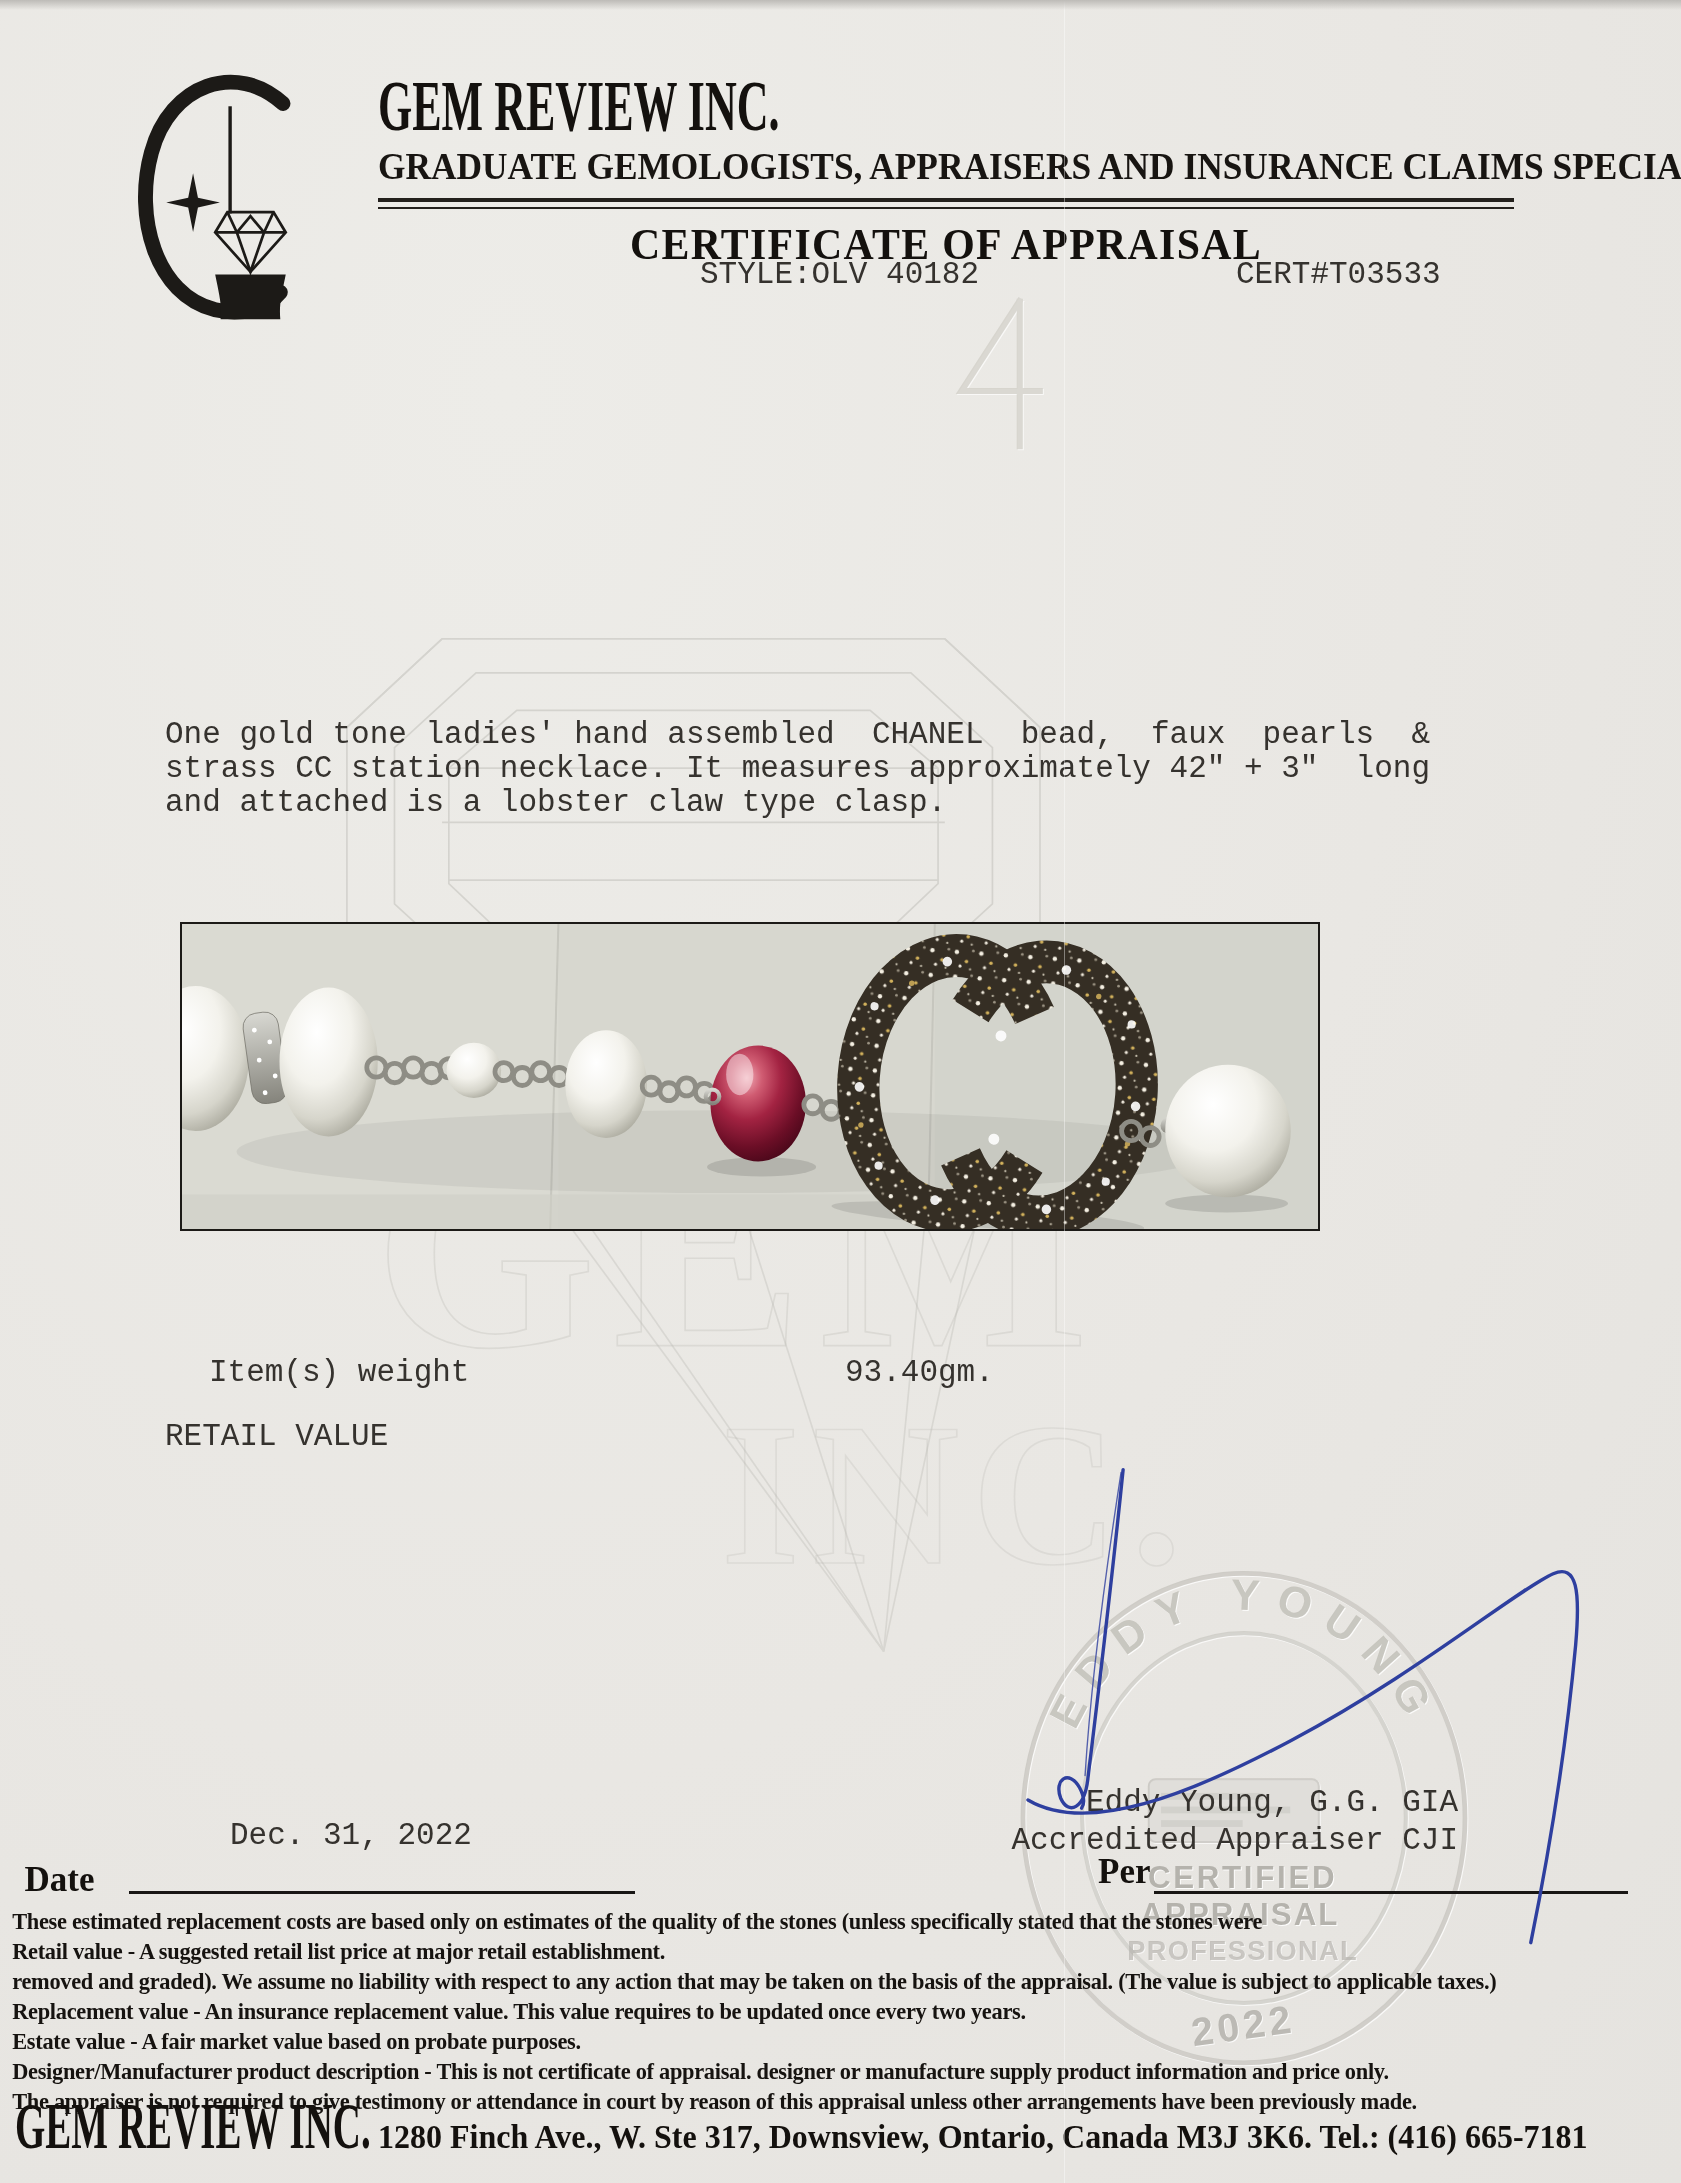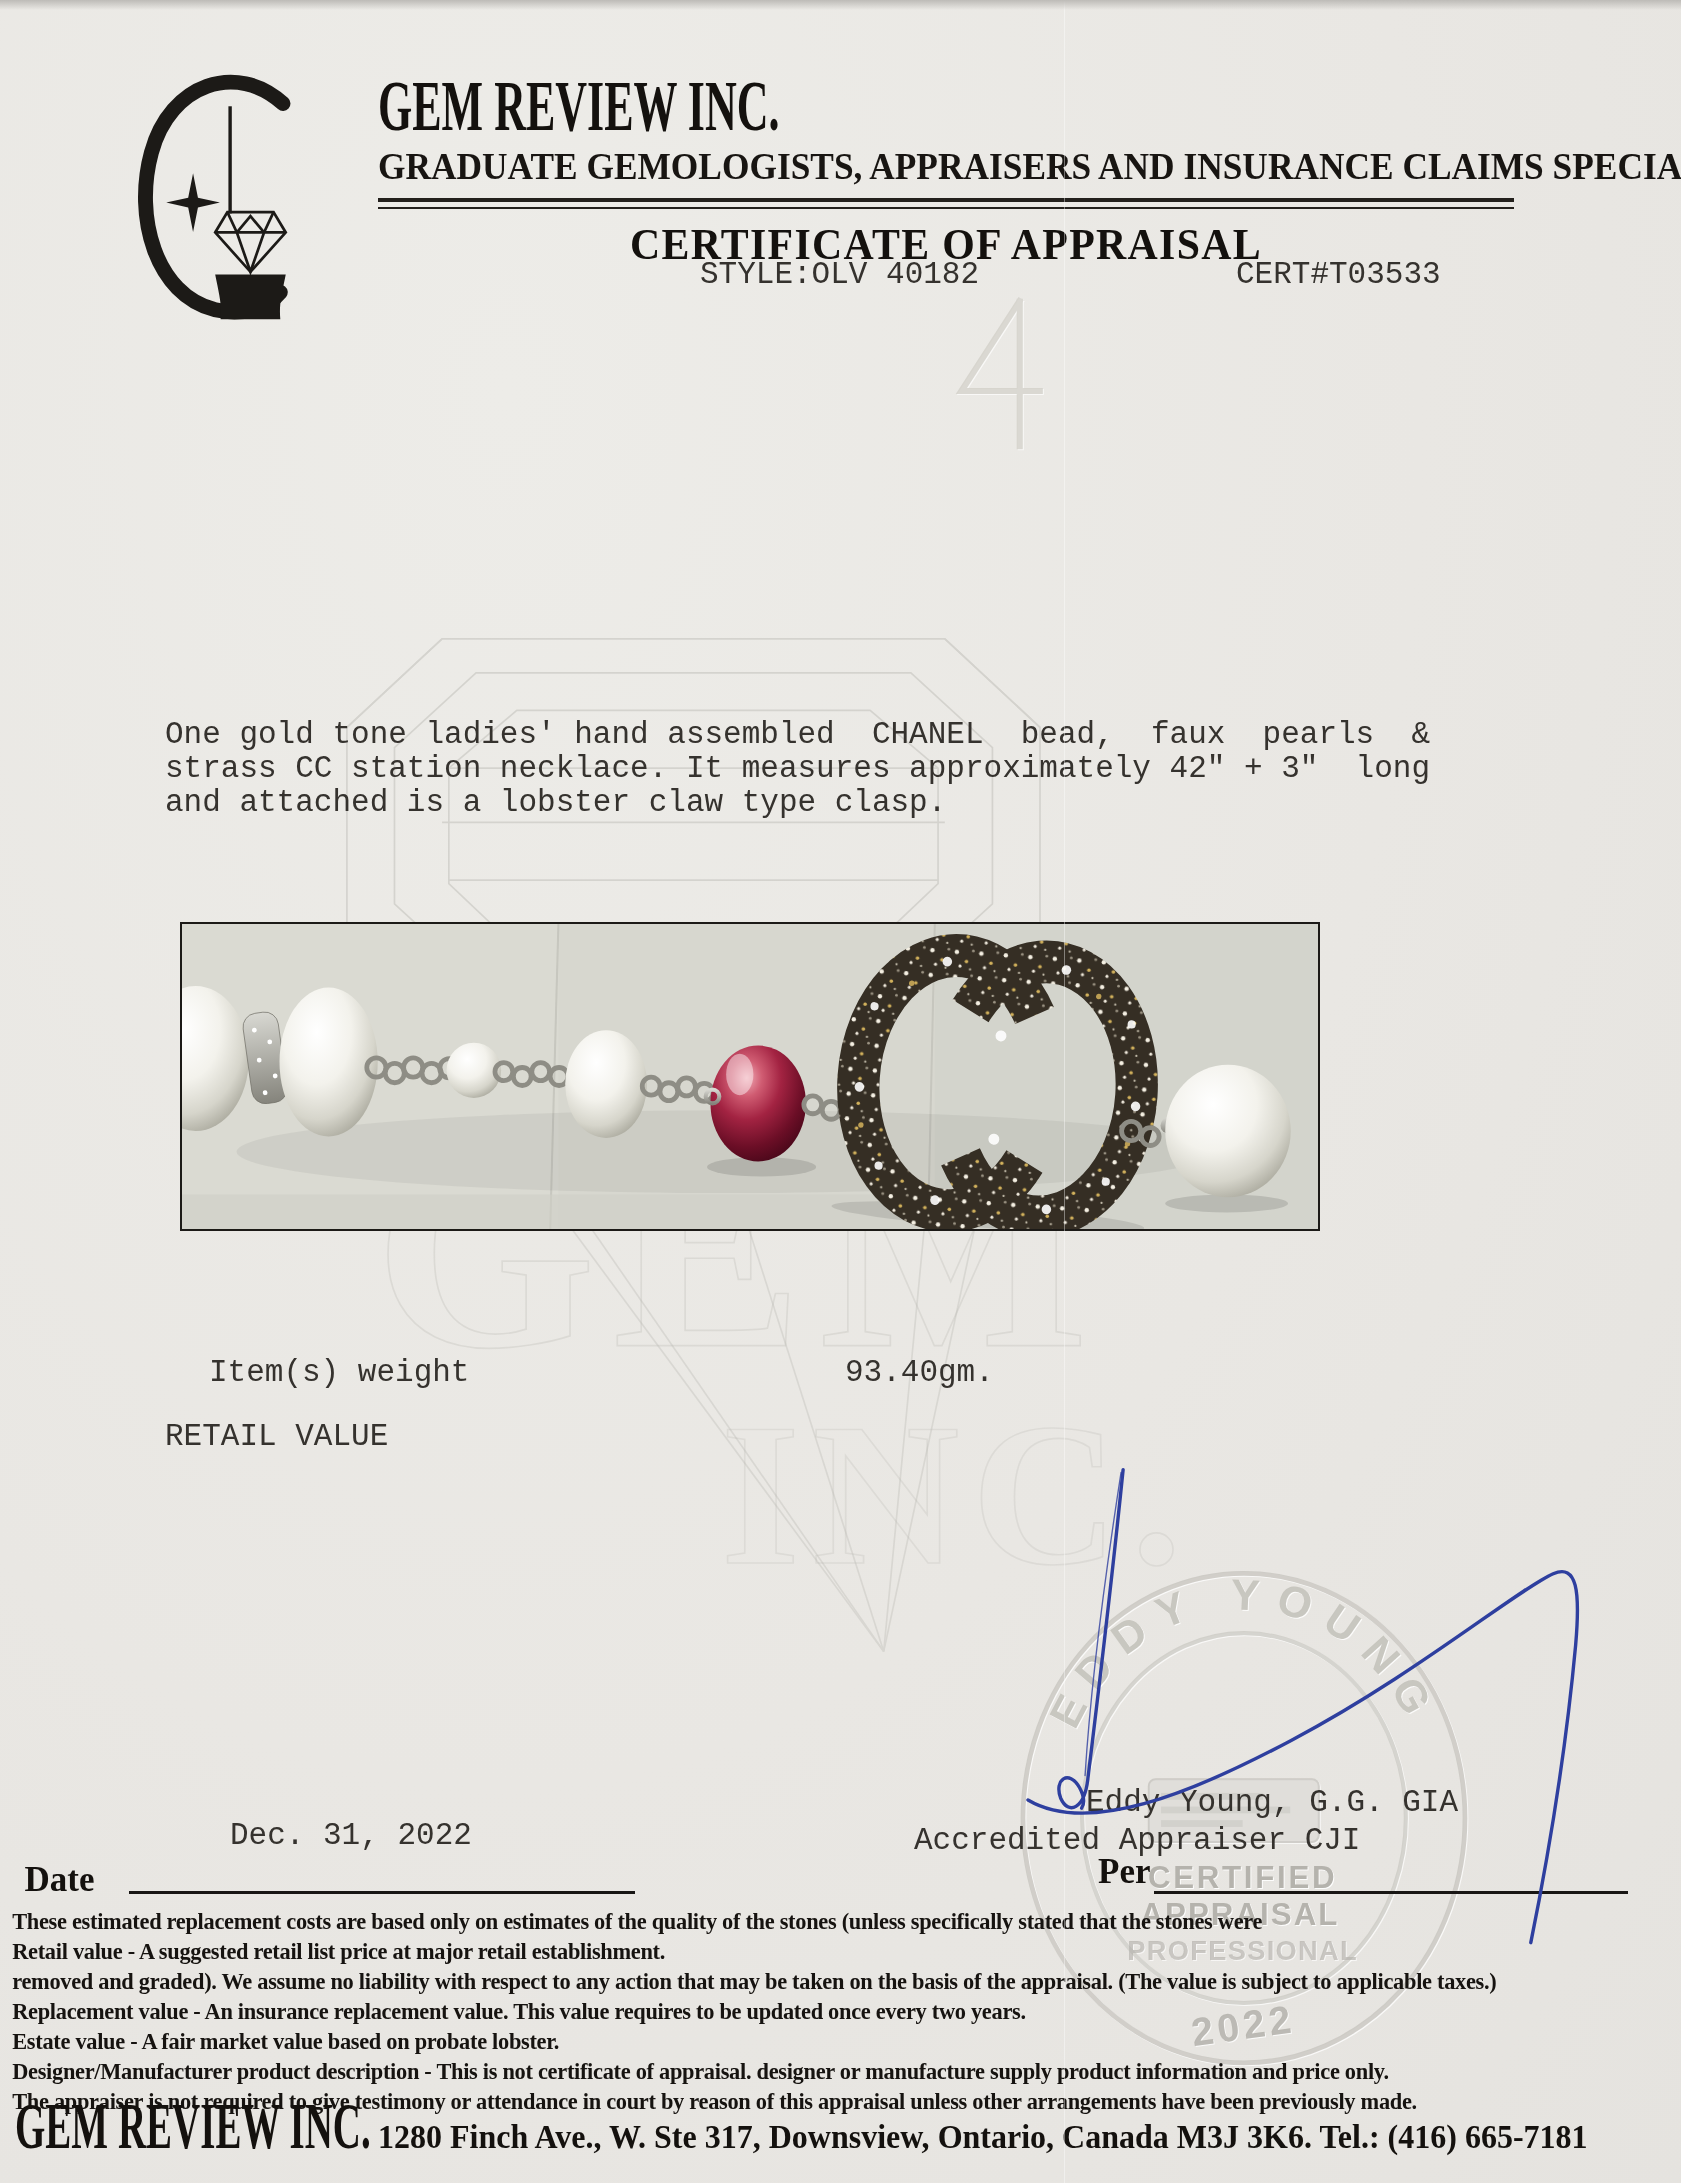--- a/index.html
+++ b/index.html
@@ -23,21 +23,21 @@
   .cert-no{top:257px;left:1236px;font-size:31px;z-index:30;}
   .description{top:718px;left:165px;font-size:31px;line-height:34px;white-space:pre-wrap;z-index:30;}
   .photo{top:922px;left:180px;width:1136px;height:305px;border:2px solid #1c1a17;
         background:#d8d8d0;z-index:30;}
   .photo svg{display:block;width:100%;height:100%;}
   .val-label-weight{top:1355px;left:165px;font-size:31px;z-index:30;margin-left:44px;}
   .val-value-weight{top:1355px;left:845px;width:612px;text-align:left;font-size:31px;z-index:30;}
   .val-label-retail{top:1419px;left:165px;font-size:31px;z-index:30;}
   .val-value-retail{top:1419px;left:845px;width:612px;text-align:right;font-size:31px;z-index:30;}
   .appraiser-name{top:1785px;left:914px;width:544px;text-align:right;font-size:31px;z-index:30;}
-  .appraiser-title{top:1823px;left:914px;width:544px;font-size:31px;z-index:30;}
+  .appraiser-title{top:1823px;left:914px;width:544px;text-align:right;font-size:31px;z-index:30;}
   .date-value{top:1818px;left:230px;font-size:31px;z-index:30;}
   .date-label{top:1852px;left:24.5px;font-size:35px;font-weight:700;color:#14110e;z-index:30;margin-top:8px;}
   .date-line{top:1891px;left:129px;width:506px;height:3.4px;background:#181614;z-index:30;}
   .per-label{top:1852px;left:1098px;font-size:35px;font-weight:700;color:#14110e;z-index:30;}
   .per-line{top:1891px;left:1154px;width:474px;height:2.7px;background:#181614;z-index:30;}
   .disclaimer{top:1907px;left:12.2px;width:1661px;font-size:22.4px;font-weight:700;line-height:30px;
         letter-spacing:-0.3px;color:#161310;z-index:30;}
   .footer-company{top:2092px;left:15px;font-size:65px;font-weight:700;line-height:1.05;
         transform:scaleX(.6);transform-origin:left top;white-space:nowrap;color:#14110e;z-index:30;}
   .footer-address{top:2119px;left:378px;font-size:33px;font-weight:700;white-space:nowrap;
@@ -274,21 +274,21 @@
       <path d="M1512 2648 C1600 2700 1750 2640 1900 2560 C2080 2465 2230 2340 2285 2315
                C2320 2300 2325 2340 2318 2420 C2305 2560 2280 2720 2252 2858" stroke-width="5"></path>
     </g>
   </svg>
 
   <div class="abs disclaimer">
     <div>These estimated replacement costs are based only on estimates of the  quality of the stones (unless specifically stated that the stones were</div>
     <div>Retail value - A suggested retail list price at major retail establishment.</div>
     <div>removed and graded). We assume no liability with respect to any action that may be taken on the basis of the appraisal. (The value is subject to applicable taxes.)</div>
     <div>Replacement value - An insurance replacement value. This value requires to be updated once every two years.</div>
-    <div>Estate value - A fair market value based on probate lobster.</div>
+    <div>Estate value - A fair market value based on probate purposes.</div>
     <div>Designer/Manufacturer product description - This is not certificate of appraisal. designer or manufacture supply product information and price only.</div>
     <div>The appraiser is not required to give testimony or attendance in court by reason of this appraisal unless other arrangements have been previously made.</div>
   </div>
 
   <div class="abs footer-company">GEM REVIEW INC.</div>
   <div class="abs footer-address">1280 Finch Ave., W. Ste 317, Downsview, Ontario, Canada M3J 3K6.  Tel.: (416) 665-7181</div>
 
   <div class="abs crease"></div>
 </div>
 

